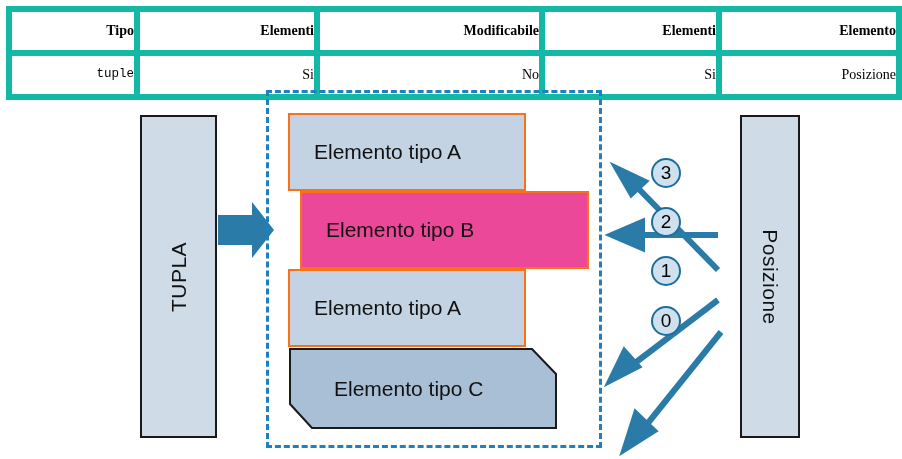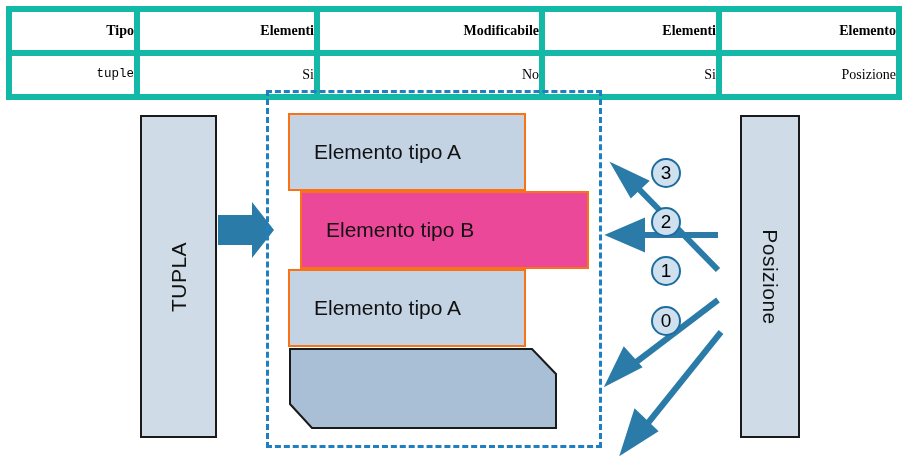--- a/index.html
+++ b/index.html
@@ -232,20 +232,23 @@
 
   <div class="elem elem-a1">
     <span>Elemento tipo A</span>
   </div>
   <div class="elem elem-b">
     <span>Elemento tipo B</span>
   </div>
   <div class="elem elem-a2">
     <span>Elemento tipo A</span>
   </div>
+  <div class="elem-c">
+    <span class="c-label">Elemento tipo C</span>
+  </div>
 
   <div class="num-circle num-3">
     <span>3</span>
   </div>
   <div class="num-circle num-2">
     <span>2</span>
   </div>
   <div class="num-circle num-1">
     <span>1</span>
   </div>

